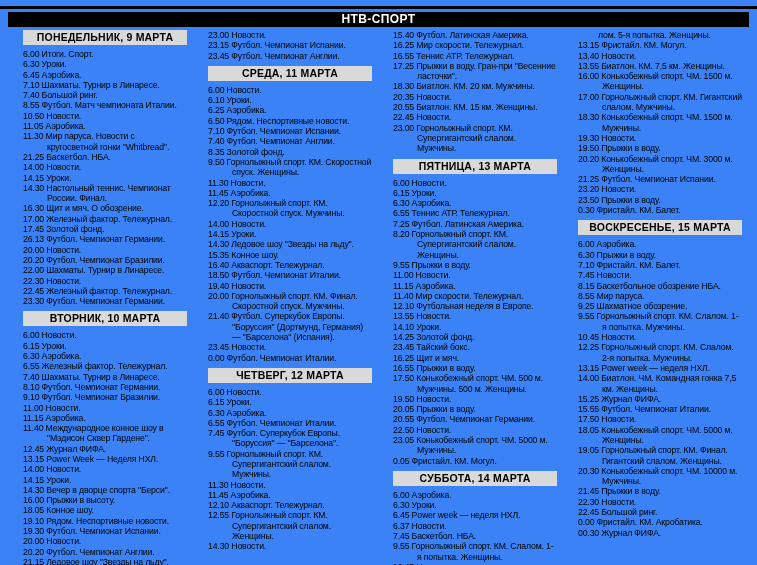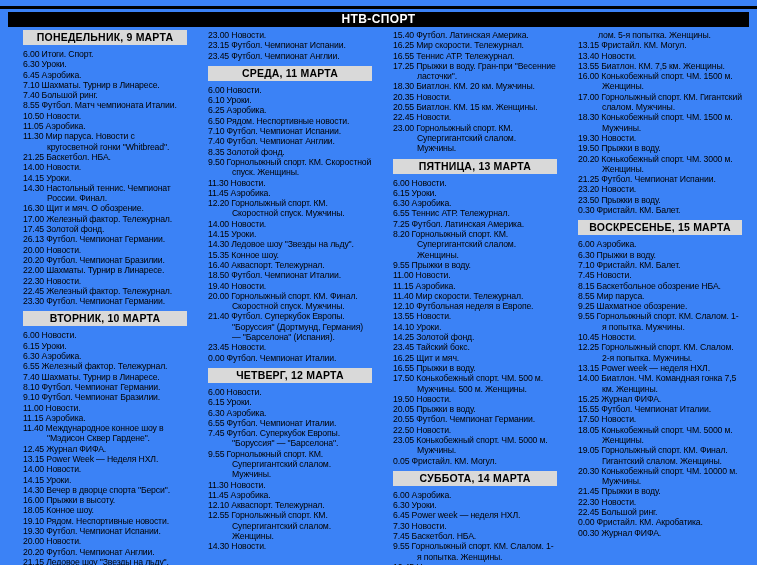--- a/index.html
+++ b/index.html
@@ -192,21 +192,21 @@
         <div class="entry"><span class="time">19.50</span><span> Новости.</span></div>
         <div class="entry"><span class="time">20.05</span><span> Прыжки в воду.</span></div>
         <div class="entry"><span class="time">20.55</span><span> Футбол. Чемпионат Германии.</span></div>
         <div class="entry"><span class="time">22.50</span><span> Новости.</span></div>
         <div class="entry"><span class="time">23.05</span><span> Конькобежный спорт. ЧМ. 5000 м. Мужчины.</span></div>
         <div class="entry"><span class="time">0.05</span><span> Фристайл. КМ. Могул.</span></div>
         <div class="day-header">СУББОТА, 14 МАРТА</div>
         <div class="entry"><span class="time">6.00</span><span> Аэробика.</span></div>
         <div class="entry"><span class="time">6.30</span><span> Уроки.</span></div>
         <div class="entry"><span class="time">6.45</span><span> Power week — неделя НХЛ.</span></div>
-        <div class="entry"><span class="time">7.30</span><span> Новости.</span></div>
+        <div class="entry"><span class="time">6.37</span><span> Новости.</span></div>
         <div class="entry"><span class="time">7.45</span><span> Баскетбол. НБА.</span></div>
         <div class="entry"><span class="time">9.55</span><span> Горнолыжный спорт. КМ. Слалом. 1-я попытка. Женщины.</span></div>
         <div class="entry"><span class="time">10.45</span><span> Новости.</span></div>
       </div>
     <div class="col">
         <div class="entry cont">лом. 5-я попытка. Женщины.</div>
         <div class="entry"><span class="time">13.15</span><span> Фристайл. КМ. Могул.</span></div>
         <div class="entry"><span class="time">13.40</span><span> Новости.</span></div>
         <div class="entry"><span class="time">13.55</span><span> Биатлон. КМ. 7,5 км. Женщины.</span></div>
         <div class="entry"><span class="time">16.00</span><span> Конькобежный спорт. ЧМ. 1500 м. Женщины.</span></div>

